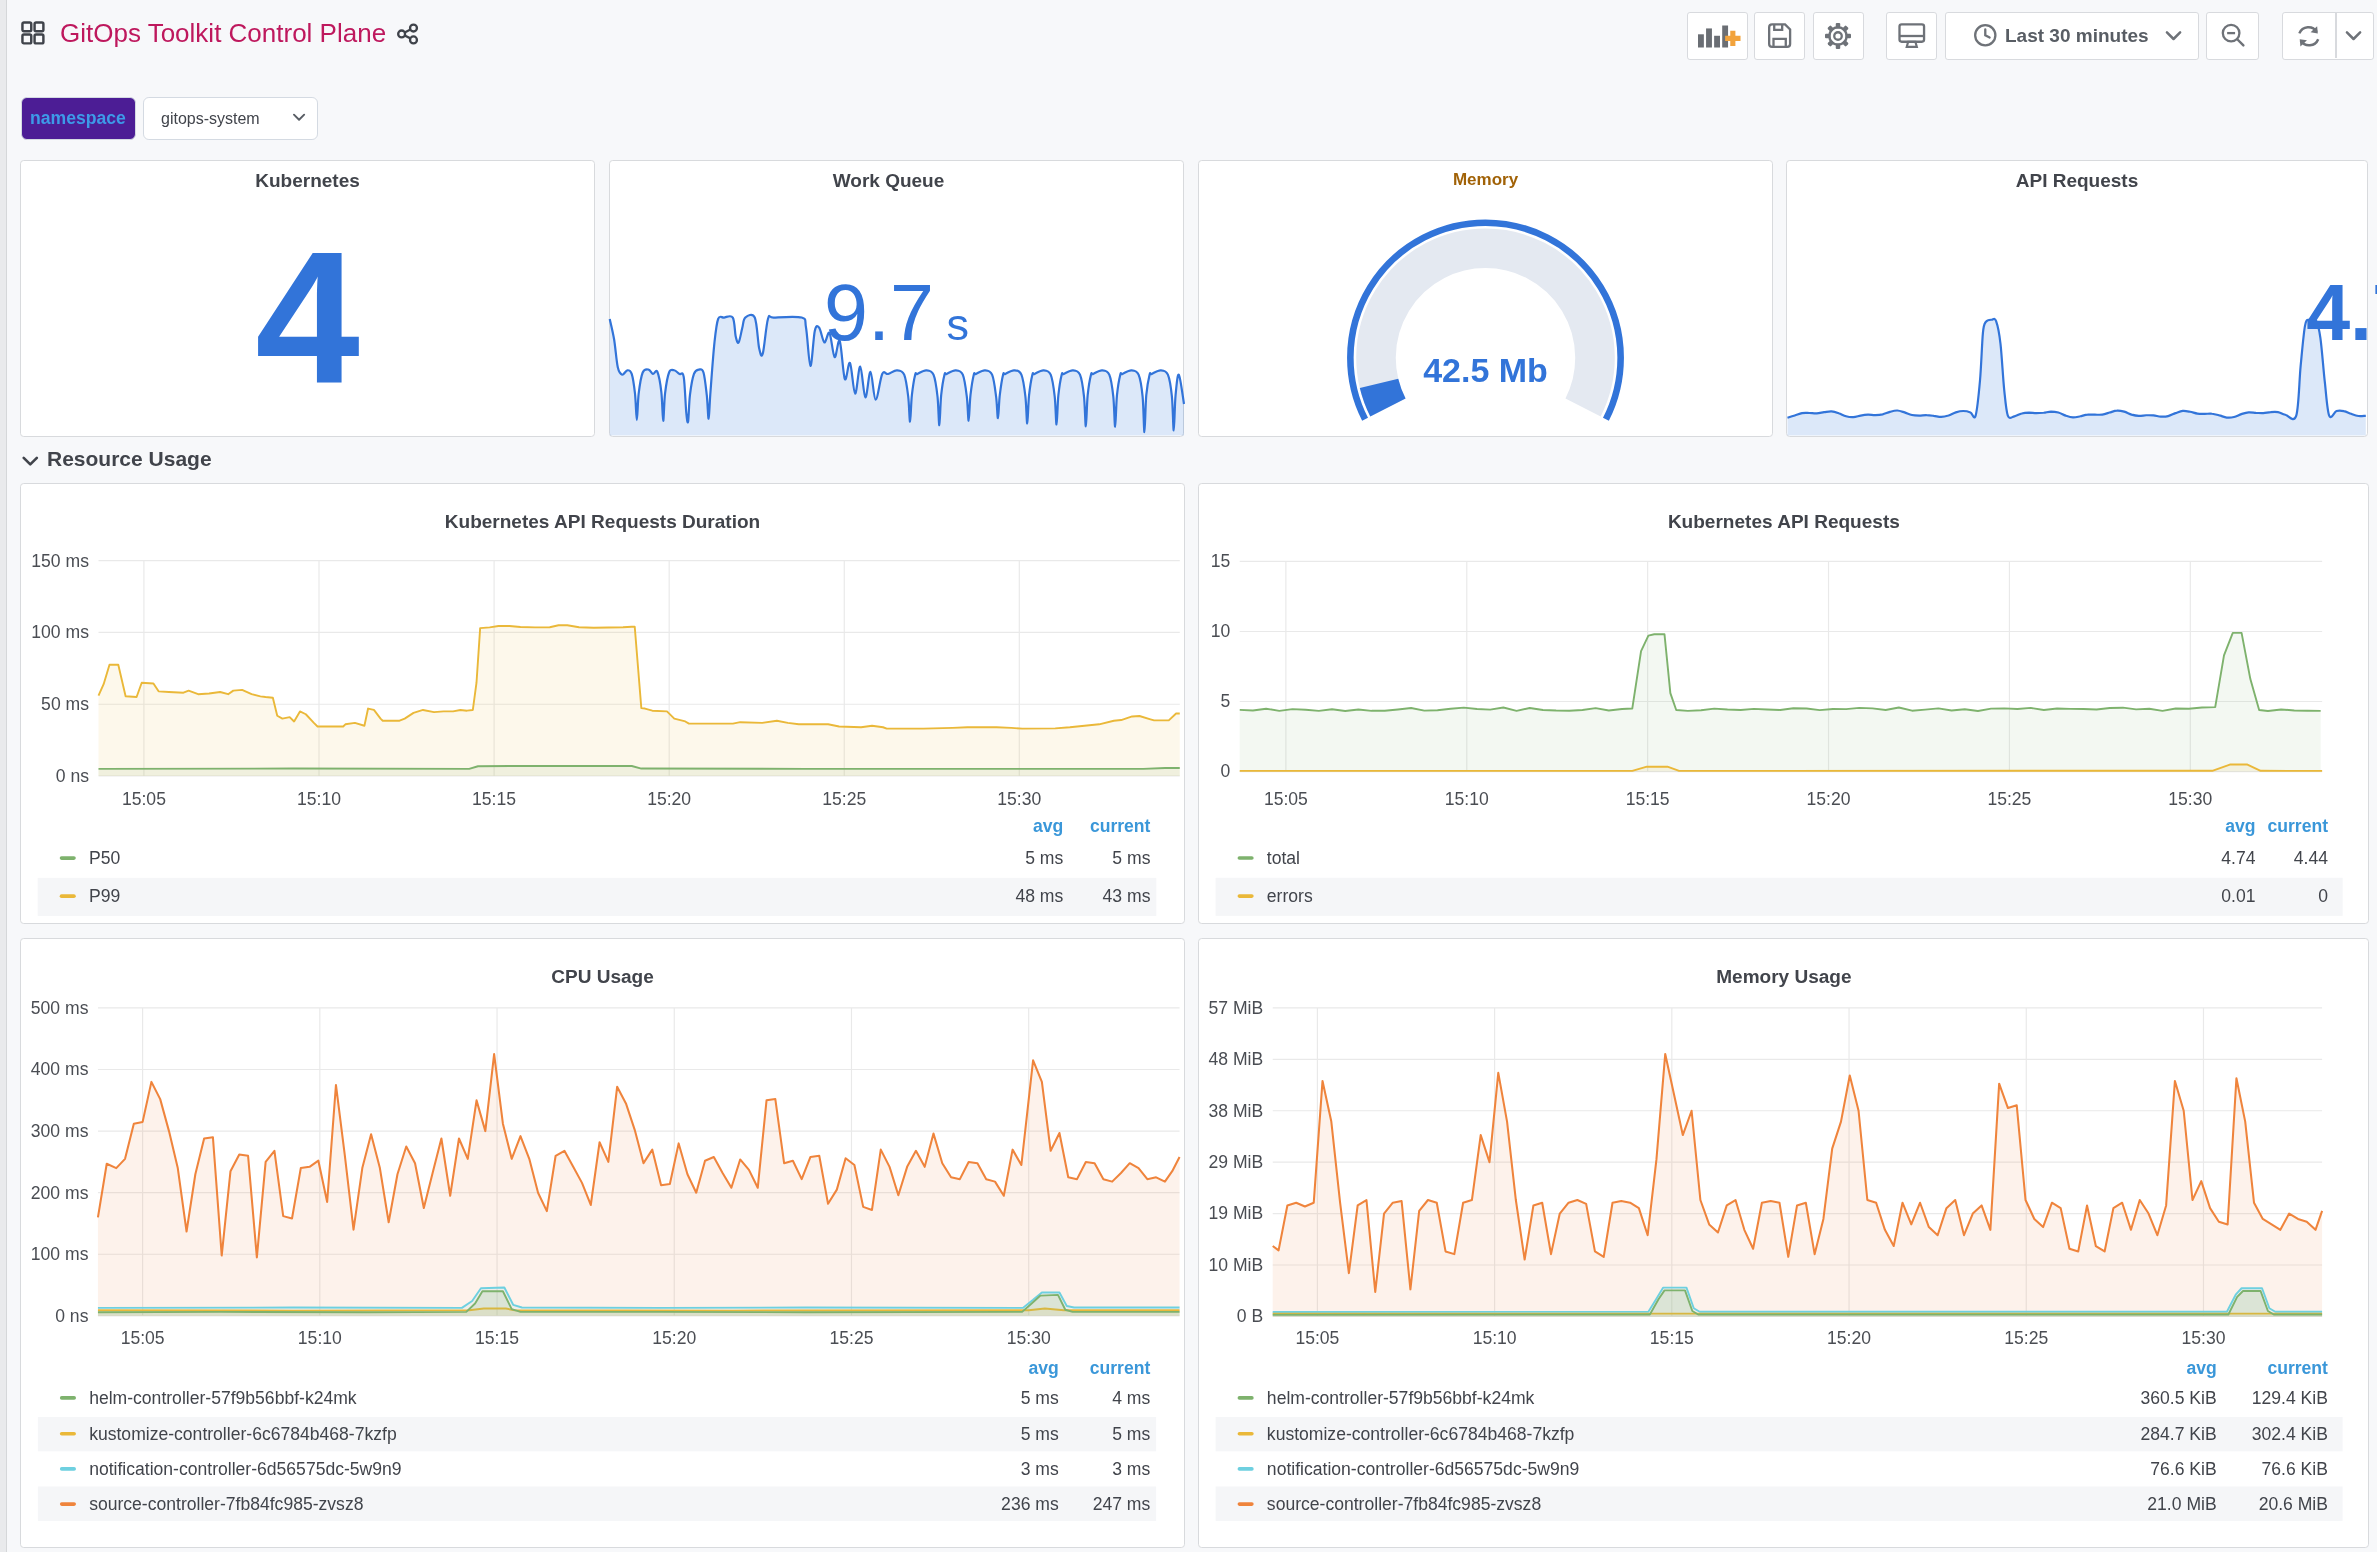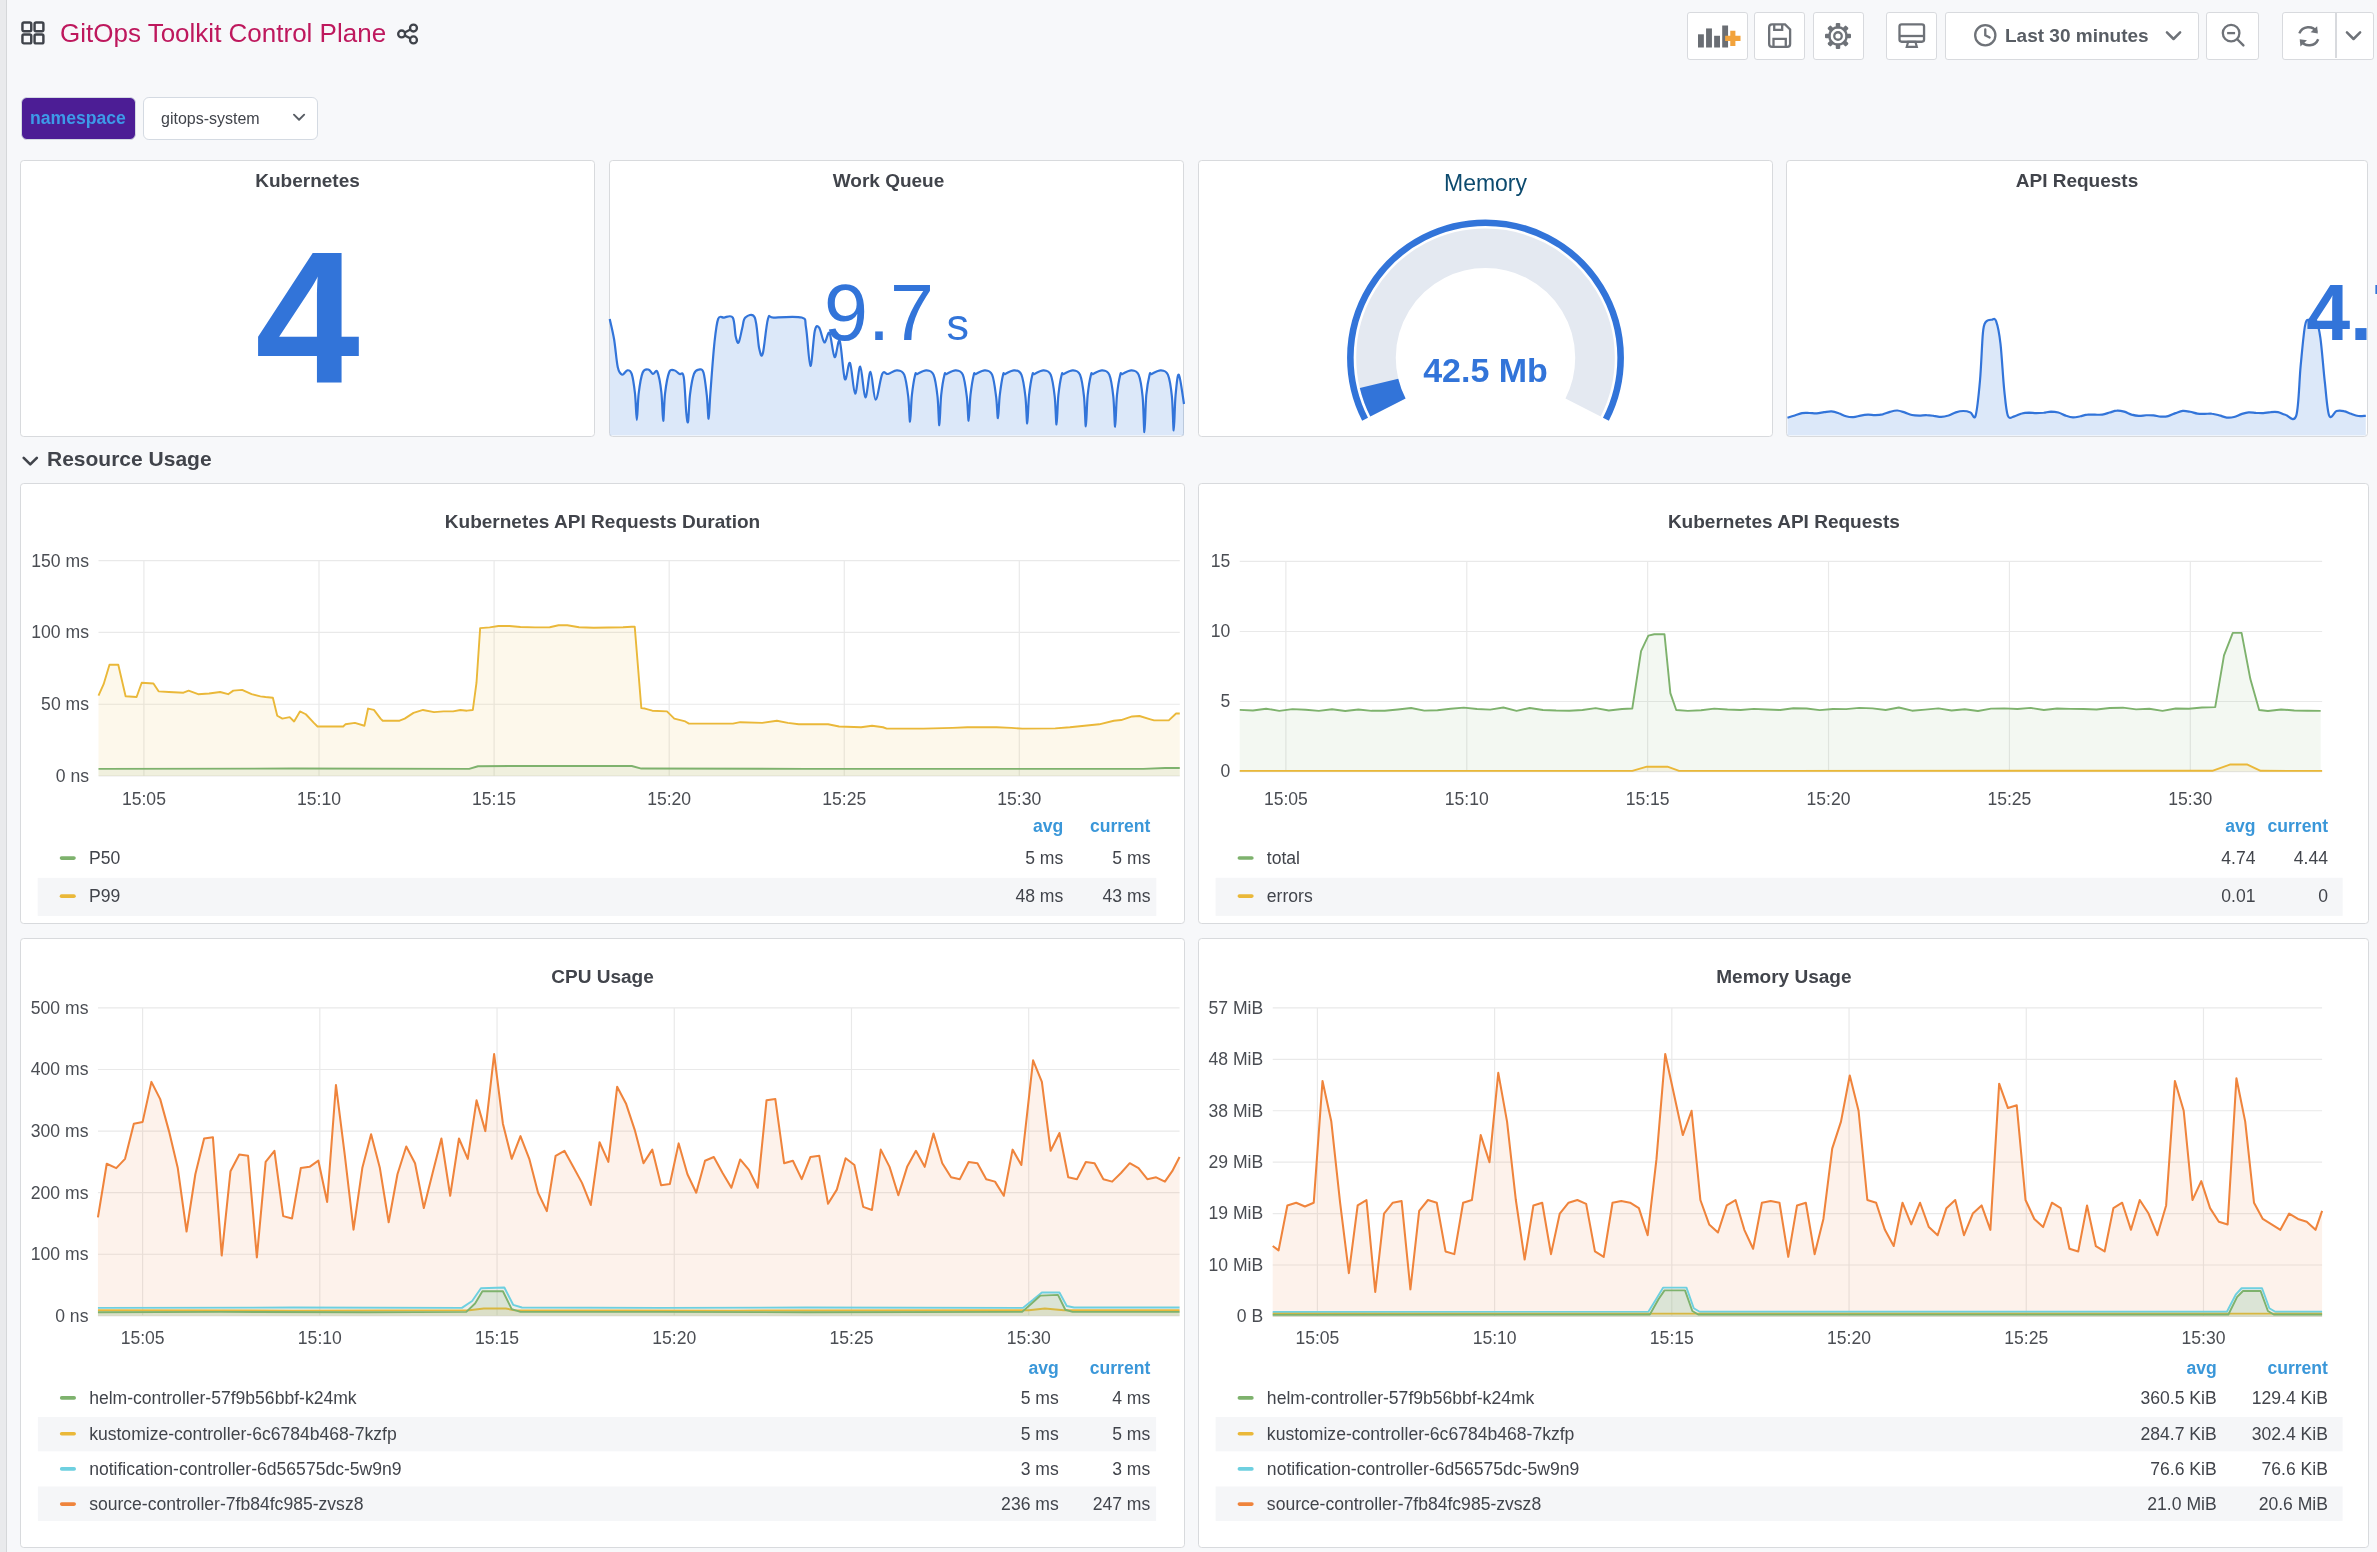--- a/index.html
+++ b/index.html
@@ -89,21 +89,21 @@
 <div style="position:absolute;left:20.5px;top:97px;width:115px;height:43px;background:#4c1d95;border:1.5px solid #d4dae2;border-radius:5.9px;box-sizing:border-box;display:flex;align-items:center;justify-content:center;font-size:17.6px;font-weight:bold;color:#3d9ae8">namespace</div>
 <div style="position:absolute;left:143px;top:97px;width:175px;height:43px;background:#fff;border:1.5px solid #d4dae2;border-radius:5.9px;box-sizing:border-box;display:flex;align-items:center;padding-left:17px;font-size:16px;color:#41444b">gitops-system</div>
 <svg style="position:absolute;left:291px;top:111px;overflow:visible" width="17.6" height="14.6" viewBox="0 0 24 20">
     <path d="M4,5 l7,7 l7,-7" fill="none" stroke="#585d64" stroke-width="2.6" stroke-linecap="round" stroke-linejoin="round"></path>
   </svg>
 <div class="panel" style="left:20px;top:160px;width:575px;height:277px"></div>
 <div style="position:absolute;left:20px;top:170px;width:575px;text-align:center;font-size:19px;font-weight:bold;color:#41444b">Kubernetes</div>
 <div class="panel" style="left:609px;top:160px;width:575px;height:277px"></div>
 <div style="position:absolute;left:609px;top:170px;width:559px;text-align:center;font-size:19px;font-weight:bold;color:#41444b">Work Queue</div>
 <div class="panel" style="left:1198px;top:160px;width:575px;height:277px"></div>
-<div style="position:absolute;left:1198px;top:170px;width:575px;text-align:center;font-size:23px;font-weight:normal;color:#0c4a6e">Memory</div>
+<div style="position:absolute;left:1198px;top:170px;width:575px;text-align:center;font-size:17px;font-weight:bold;color:#a16207">Memory</div>
 <div class="panel" style="left:1786px;top:160px;width:582px;height:277px"></div>
 <div style="position:absolute;left:1786px;top:170px;width:582px;text-align:center;font-size:19px;font-weight:bold;color:#41444b">API Requests</div>
 <div style="position:absolute;left:20px;top:223px;width:575px;text-align:center;font-size:188px;font-weight:bold;color:#3274d9;line-height:188px">4</div>
 <svg style="position:absolute;left:609px;top:160px;overflow:visible" width="575" height="277" viewBox="0 0 785 378">
     <path d="M1.0,217.0 C2.0,221.7 5.2,234.0 7.0,245.0 C8.8,256.0 10.2,275.0 12.0,283.0 C13.8,291.0 15.8,292.3 18.0,293.0 C20.2,293.7 22.8,287.2 25.0,287.0 C27.2,286.8 29.2,286.7 31.0,292.0 C32.8,297.3 34.3,308.5 35.5,319.0 C36.7,329.5 37.2,355.0 38.0,355.0 C38.8,355.0 39.2,329.8 40.5,319.0 C41.8,308.2 43.8,295.5 46.0,290.0 C48.2,284.5 51.7,285.7 54.0,286.0 C56.3,286.3 58.0,291.5 60.0,292.0 C62.0,292.5 64.1,284.8 66.0,289.0 C67.9,293.2 70.2,305.8 71.5,317.0 C72.8,328.2 73.2,355.7 74.0,356.0 C74.8,356.3 75.2,330.0 76.5,319.0 C77.8,308.0 79.9,295.3 82.0,290.0 C84.1,284.7 86.7,286.7 89.0,287.0 C91.3,287.3 93.8,290.5 96.0,292.0 C98.2,293.5 100.4,287.2 102.0,296.0 C103.6,304.8 104.5,334.8 105.5,345.0 C106.5,355.2 107.2,361.0 108.0,357.0 C108.8,353.0 109.2,331.8 110.5,321.0 C111.8,310.2 113.9,297.8 116.0,292.0 C118.1,286.2 120.8,286.3 123.0,286.0 C125.2,285.7 127.2,284.2 129.0,290.0 C130.8,295.8 132.3,310.5 133.5,321.0 C134.7,331.5 135.2,353.7 136.0,353.0 C136.8,352.3 137.2,334.3 138.5,317.0 C139.8,299.7 142.2,265.7 144.0,249.0 C145.8,232.3 146.8,222.7 149.0,217.0 C151.2,211.3 153.7,215.3 157.0,215.0 C160.3,214.7 166.3,210.7 169.0,215.0 C171.7,219.3 171.7,235.3 173.0,241.0 C174.3,246.7 175.5,251.0 177.0,249.0 C178.5,247.0 180.5,234.7 182.0,229.0 C183.5,223.3 183.2,217.3 186.0,215.0 C188.8,212.7 195.8,208.0 199.0,215.0 C202.2,222.0 203.2,248.8 205.0,257.0 C206.8,265.2 208.0,270.7 210.0,264.0 C212.0,257.3 214.5,225.2 217.0,217.0 C219.5,208.8 217.3,215.3 225.0,215.0 C232.7,214.7 255.7,212.7 263.0,215.0 C270.3,217.3 267.0,218.0 269.0,229.0 C271.0,240.0 273.0,280.3 275.0,281.0 C277.0,281.7 279.0,241.7 281.0,233.0 C283.0,224.3 284.8,226.3 287.0,229.0 C289.2,231.7 291.7,247.8 294.0,249.0 C296.3,250.2 298.7,232.7 301.0,236.0 C303.3,239.3 305.7,267.2 308.0,269.0 C310.3,270.8 312.7,242.0 315.0,247.0 C317.3,252.0 319.7,294.0 322.0,299.0 C324.3,304.0 326.7,273.7 329.0,277.0 C331.3,280.3 333.7,318.2 336.0,319.0 C338.3,319.8 340.7,281.2 343.0,282.0 C345.3,282.8 347.7,322.8 350.0,324.0 C352.3,325.2 354.7,288.5 357.0,289.0 C359.3,289.5 361.3,326.5 364.0,327.0 C366.7,327.5 370.2,297.8 373.0,292.0 C375.8,286.2 377.7,292.8 381.0,292.0 C384.3,291.2 389.3,286.8 393.0,287.0 C396.7,287.2 400.4,287.0 403.0,293.0 C405.6,299.0 407.2,312.3 408.5,323.0 C409.8,333.7 410.2,357.3 411.0,357.0 C411.8,356.7 412.3,331.7 413.5,321.0 C414.7,310.3 416.8,297.8 418.0,293.0 C419.2,288.2 418.5,293.0 421.0,292.0 C423.5,291.0 429.3,286.8 433.0,287.0 C436.7,287.2 440.4,287.0 443.0,293.0 C445.6,299.0 447.2,311.5 448.5,323.0 C449.8,334.5 450.2,362.3 451.0,362.0 C451.8,361.6 452.3,332.5 453.5,321.0 C454.7,309.5 456.8,297.8 458.0,293.0 C459.2,288.2 458.5,293.0 461.0,292.0 C463.5,291.0 469.3,286.8 473.0,287.0 C476.7,287.2 480.4,287.0 483.0,293.0 C485.6,299.0 487.2,312.5 488.5,323.0 C489.8,333.5 490.2,356.1 491.0,355.7 C491.8,355.4 492.3,331.5 493.5,321.0 C494.7,310.5 496.8,297.8 498.0,293.0 C499.2,288.2 498.5,293.0 501.0,292.0 C503.5,291.0 509.3,286.8 513.0,287.0 C516.7,287.2 520.4,287.0 523.0,293.0 C525.6,299.0 527.2,313.1 528.5,323.0 C529.8,332.9 530.2,352.7 531.0,352.4 C531.8,352.0 532.3,330.9 533.5,321.0 C534.7,311.1 536.8,297.8 538.0,293.0 C539.2,288.2 538.5,293.0 541.0,292.0 C543.5,291.0 549.3,286.8 553.0,287.0 C556.7,287.2 560.4,287.0 563.0,293.0 C565.6,299.0 567.2,311.9 568.5,323.0 C569.8,334.1 570.2,359.8 571.0,359.5 C571.8,359.1 572.3,332.1 573.5,321.0 C574.7,309.9 576.8,297.8 578.0,293.0 C579.2,288.2 578.5,293.0 581.0,292.0 C583.5,291.0 589.3,286.8 593.0,287.0 C596.7,287.2 600.4,287.0 603.0,293.0 C605.6,299.0 607.2,311.7 608.5,323.0 C609.8,334.3 610.2,361.3 611.0,361.0 C611.8,360.7 612.3,332.3 613.5,321.0 C614.7,309.7 616.8,297.8 618.0,293.0 C619.2,288.2 618.5,293.0 621.0,292.0 C623.5,291.0 629.3,286.8 633.0,287.0 C636.7,287.2 640.4,287.0 643.0,293.0 C645.6,299.0 647.2,311.2 648.5,323.0 C649.8,334.8 650.2,363.8 651.0,363.5 C651.8,363.2 652.3,332.8 653.5,321.0 C654.7,309.2 656.8,297.8 658.0,293.0 C659.2,288.2 658.5,293.0 661.0,292.0 C663.5,291.0 669.3,286.8 673.0,287.0 C676.7,287.2 680.4,287.0 683.0,293.0 C685.6,299.0 687.2,311.2 688.5,323.0 C689.8,334.8 690.2,364.2 691.0,363.9 C691.8,363.6 692.3,332.8 693.5,321.0 C694.7,309.2 696.8,297.8 698.0,293.0 C699.2,288.2 698.5,293.0 701.0,292.0 C703.5,291.0 709.3,286.8 713.0,287.0 C716.7,287.2 720.4,287.0 723.0,293.0 C725.6,299.0 727.2,310.0 728.5,323.0 C729.8,336.0 730.2,371.6 731.0,371.3 C731.8,371.0 732.3,334.0 733.5,321.0 C734.7,308.0 736.8,297.8 738.0,293.0 C739.2,288.2 738.5,293.0 741.0,292.0 C743.5,291.0 749.3,286.8 753.0,287.0 C756.7,287.2 760.4,287.0 763.0,293.0 C765.6,299.0 767.2,310.3 768.5,323.0 C769.8,335.7 770.2,369.3 771.0,369.0 C771.8,368.7 772.3,333.7 773.5,321.0 C774.7,308.3 776.1,291.0 778.0,293.0 C779.9,295.0 783.8,326.3 785.0,333.0 L785.0,376.0 L1.0,376.0 Z" fill="rgba(50,116,217,0.17)" stroke="none"></path>
     <path d="M1.0,217.0 C2.0,221.7 5.2,234.0 7.0,245.0 C8.8,256.0 10.2,275.0 12.0,283.0 C13.8,291.0 15.8,292.3 18.0,293.0 C20.2,293.7 22.8,287.2 25.0,287.0 C27.2,286.8 29.2,286.7 31.0,292.0 C32.8,297.3 34.3,308.5 35.5,319.0 C36.7,329.5 37.2,355.0 38.0,355.0 C38.8,355.0 39.2,329.8 40.5,319.0 C41.8,308.2 43.8,295.5 46.0,290.0 C48.2,284.5 51.7,285.7 54.0,286.0 C56.3,286.3 58.0,291.5 60.0,292.0 C62.0,292.5 64.1,284.8 66.0,289.0 C67.9,293.2 70.2,305.8 71.5,317.0 C72.8,328.2 73.2,355.7 74.0,356.0 C74.8,356.3 75.2,330.0 76.5,319.0 C77.8,308.0 79.9,295.3 82.0,290.0 C84.1,284.7 86.7,286.7 89.0,287.0 C91.3,287.3 93.8,290.5 96.0,292.0 C98.2,293.5 100.4,287.2 102.0,296.0 C103.6,304.8 104.5,334.8 105.5,345.0 C106.5,355.2 107.2,361.0 108.0,357.0 C108.8,353.0 109.2,331.8 110.5,321.0 C111.8,310.2 113.9,297.8 116.0,292.0 C118.1,286.2 120.8,286.3 123.0,286.0 C125.2,285.7 127.2,284.2 129.0,290.0 C130.8,295.8 132.3,310.5 133.5,321.0 C134.7,331.5 135.2,353.7 136.0,353.0 C136.8,352.3 137.2,334.3 138.5,317.0 C139.8,299.7 142.2,265.7 144.0,249.0 C145.8,232.3 146.8,222.7 149.0,217.0 C151.2,211.3 153.7,215.3 157.0,215.0 C160.3,214.7 166.3,210.7 169.0,215.0 C171.7,219.3 171.7,235.3 173.0,241.0 C174.3,246.7 175.5,251.0 177.0,249.0 C178.5,247.0 180.5,234.7 182.0,229.0 C183.5,223.3 183.2,217.3 186.0,215.0 C188.8,212.7 195.8,208.0 199.0,215.0 C202.2,222.0 203.2,248.8 205.0,257.0 C206.8,265.2 208.0,270.7 210.0,264.0 C212.0,257.3 214.5,225.2 217.0,217.0 C219.5,208.8 217.3,215.3 225.0,215.0 C232.7,214.7 255.7,212.7 263.0,215.0 C270.3,217.3 267.0,218.0 269.0,229.0 C271.0,240.0 273.0,280.3 275.0,281.0 C277.0,281.7 279.0,241.7 281.0,233.0 C283.0,224.3 284.8,226.3 287.0,229.0 C289.2,231.7 291.7,247.8 294.0,249.0 C296.3,250.2 298.7,232.7 301.0,236.0 C303.3,239.3 305.7,267.2 308.0,269.0 C310.3,270.8 312.7,242.0 315.0,247.0 C317.3,252.0 319.7,294.0 322.0,299.0 C324.3,304.0 326.7,273.7 329.0,277.0 C331.3,280.3 333.7,318.2 336.0,319.0 C338.3,319.8 340.7,281.2 343.0,282.0 C345.3,282.8 347.7,322.8 350.0,324.0 C352.3,325.2 354.7,288.5 357.0,289.0 C359.3,289.5 361.3,326.5 364.0,327.0 C366.7,327.5 370.2,297.8 373.0,292.0 C375.8,286.2 377.7,292.8 381.0,292.0 C384.3,291.2 389.3,286.8 393.0,287.0 C396.7,287.2 400.4,287.0 403.0,293.0 C405.6,299.0 407.2,312.3 408.5,323.0 C409.8,333.7 410.2,357.3 411.0,357.0 C411.8,356.7 412.3,331.7 413.5,321.0 C414.7,310.3 416.8,297.8 418.0,293.0 C419.2,288.2 418.5,293.0 421.0,292.0 C423.5,291.0 429.3,286.8 433.0,287.0 C436.7,287.2 440.4,287.0 443.0,293.0 C445.6,299.0 447.2,311.5 448.5,323.0 C449.8,334.5 450.2,362.3 451.0,362.0 C451.8,361.6 452.3,332.5 453.5,321.0 C454.7,309.5 456.8,297.8 458.0,293.0 C459.2,288.2 458.5,293.0 461.0,292.0 C463.5,291.0 469.3,286.8 473.0,287.0 C476.7,287.2 480.4,287.0 483.0,293.0 C485.6,299.0 487.2,312.5 488.5,323.0 C489.8,333.5 490.2,356.1 491.0,355.7 C491.8,355.4 492.3,331.5 493.5,321.0 C494.7,310.5 496.8,297.8 498.0,293.0 C499.2,288.2 498.5,293.0 501.0,292.0 C503.5,291.0 509.3,286.8 513.0,287.0 C516.7,287.2 520.4,287.0 523.0,293.0 C525.6,299.0 527.2,313.1 528.5,323.0 C529.8,332.9 530.2,352.7 531.0,352.4 C531.8,352.0 532.3,330.9 533.5,321.0 C534.7,311.1 536.8,297.8 538.0,293.0 C539.2,288.2 538.5,293.0 541.0,292.0 C543.5,291.0 549.3,286.8 553.0,287.0 C556.7,287.2 560.4,287.0 563.0,293.0 C565.6,299.0 567.2,311.9 568.5,323.0 C569.8,334.1 570.2,359.8 571.0,359.5 C571.8,359.1 572.3,332.1 573.5,321.0 C574.7,309.9 576.8,297.8 578.0,293.0 C579.2,288.2 578.5,293.0 581.0,292.0 C583.5,291.0 589.3,286.8 593.0,287.0 C596.7,287.2 600.4,287.0 603.0,293.0 C605.6,299.0 607.2,311.7 608.5,323.0 C609.8,334.3 610.2,361.3 611.0,361.0 C611.8,360.7 612.3,332.3 613.5,321.0 C614.7,309.7 616.8,297.8 618.0,293.0 C619.2,288.2 618.5,293.0 621.0,292.0 C623.5,291.0 629.3,286.8 633.0,287.0 C636.7,287.2 640.4,287.0 643.0,293.0 C645.6,299.0 647.2,311.2 648.5,323.0 C649.8,334.8 650.2,363.8 651.0,363.5 C651.8,363.2 652.3,332.8 653.5,321.0 C654.7,309.2 656.8,297.8 658.0,293.0 C659.2,288.2 658.5,293.0 661.0,292.0 C663.5,291.0 669.3,286.8 673.0,287.0 C676.7,287.2 680.4,287.0 683.0,293.0 C685.6,299.0 687.2,311.2 688.5,323.0 C689.8,334.8 690.2,364.2 691.0,363.9 C691.8,363.6 692.3,332.8 693.5,321.0 C694.7,309.2 696.8,297.8 698.0,293.0 C699.2,288.2 698.5,293.0 701.0,292.0 C703.5,291.0 709.3,286.8 713.0,287.0 C716.7,287.2 720.4,287.0 723.0,293.0 C725.6,299.0 727.2,310.0 728.5,323.0 C729.8,336.0 730.2,371.6 731.0,371.3 C731.8,371.0 732.3,334.0 733.5,321.0 C734.7,308.0 736.8,297.8 738.0,293.0 C739.2,288.2 738.5,293.0 741.0,292.0 C743.5,291.0 749.3,286.8 753.0,287.0 C756.7,287.2 760.4,287.0 763.0,293.0 C765.6,299.0 767.2,310.3 768.5,323.0 C769.8,335.7 770.2,369.3 771.0,369.0 C771.8,368.7 772.3,333.7 773.5,321.0 C774.7,308.3 776.1,291.0 778.0,293.0 C779.9,295.0 783.8,326.3 785.0,333.0 " fill="none" stroke="#3274d9" stroke-width="3.0" stroke-linejoin="round"></path>
   </svg>
 <div style="position:absolute;left:609px;top:267px;width:575px;text-align:center;color:#3274d9;font-weight:normal;line-height:91px"><span style="font-size:79px">9.7</span><span style="font-size:45px"> s</span></div>
 <svg style="position:absolute;left:1198px;top:160px;overflow:visible" width="575" height="277" viewBox="0 0 785 378">
     <path d="M228.1,353.8 A184.5,184.5 0 1 1 556.9,353.8" fill="none" stroke="#3274d9" stroke-width="9"></path>

